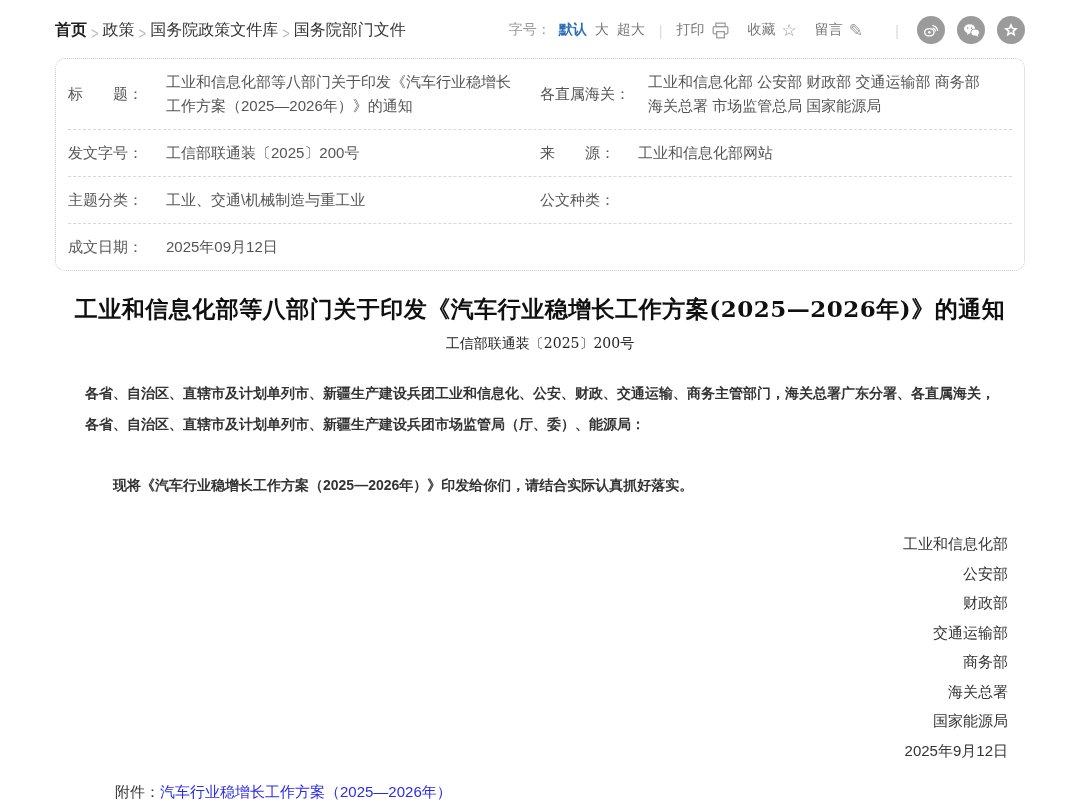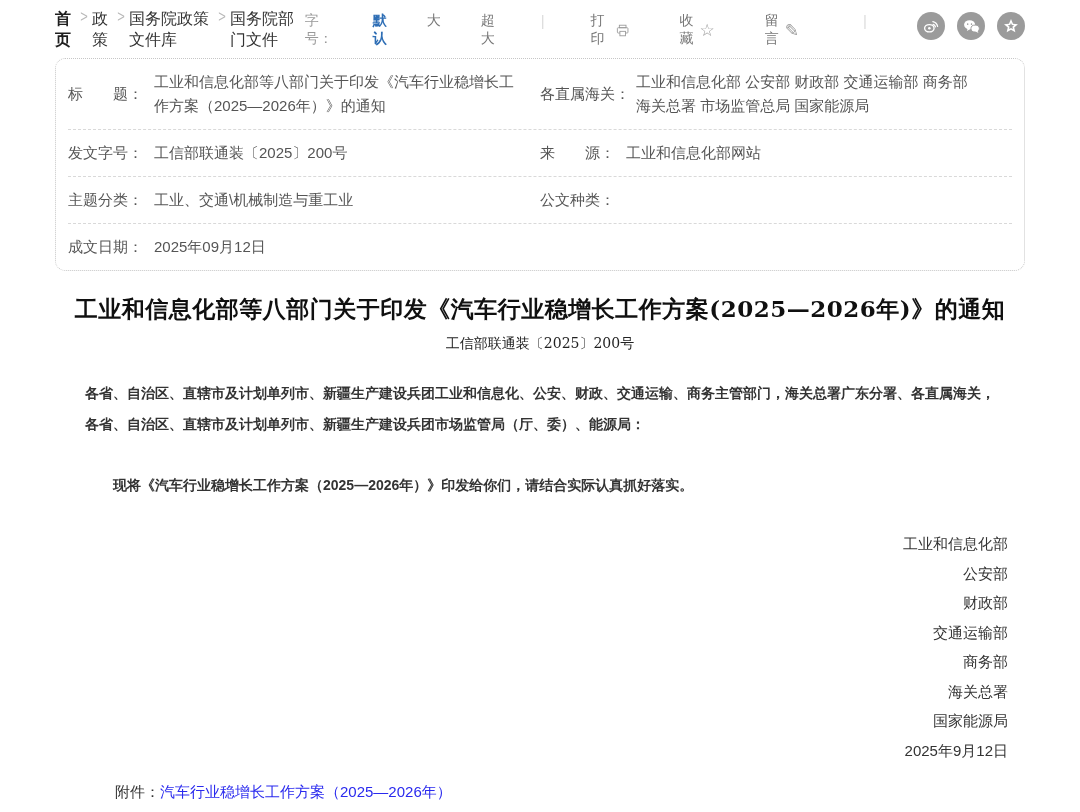--- a/index.html
+++ b/index.html
@@ -2,44 +2,44 @@
 <html><head>
 <meta charset="utf-8">
 <style>
   * { margin:0; padding:0; box-sizing:border-box; }
   html,body { width:1080px; height:812px; background:#ffffff; overflow:hidden; }
   body { font-family:"Liberation Sans","DejaVu Sans",sans-serif; color:#333; }
   .container { padding:0 55px; }
 
   
   .topbar { display:flex; justify-content:space-between; align-items:center; padding-top:16px; height:44px; }
-  .breadcrumb { display:flex; align-items:flex-start; gap:4px; font-size:16px; color:#333; }
+  .breadcrumb { display:flex; align-items:flex-end; gap:4px; font-size:16px; color:#333; }
   .bc-item { cursor:pointer; }
   .bc-home { font-weight:bold; color:#1f1f1f; }
   .bc-current { color:#333; }
   .bc-sep { color:#b8b8b8; font-size:13px; transform:scaleY(1.2); }
 
-  .tools { display:flex; font-size:14px; color:#888;gap:32px; }
+  .tools { display:flex; align-items:center; font-size:14px; color:#888; }
   .fz-label { color:#999; }
   .fz-opt { margin-left:8px; cursor:pointer; color:#777; }
   .fz-default { color:#2e6eb5; font-weight:bold; }
   .pipe { color:#dcdcdc; margin:0 14px; font-size:15px; }
   .tool-btn { display:inline-flex; align-items:center; gap:6px; color:#777; cursor:pointer; margin-right:18px; }
   .tool-btn:last-of-type { margin-right:0; }
   .glyph-icon { font-size:17px; color:#9a9a9a; line-height:1; }
   .share { display:flex; gap:12px; margin-left:4px; }
   .circle { width:28px; height:28px; border-radius:50%; background:#9b9b9b; display:flex; align-items:center; justify-content:center; cursor:pointer; }
 
   
   .meta-table { margin-top:14px; border:1px dotted #c6c6c6; border-radius:10px; padding:0 12px; }
   .meta-row { display:flex; border-bottom:1px dashed #d9d9d9; padding:11px 0; }
   .meta-row:last-child { border-bottom:none; }
   .meta-cell { display:flex; width:50%; align-items:center; }
   .meta-label { flex:0 0 80px; color:#555; font-size:15px; line-height:24px; white-space:nowrap; }
-  .meta-value { color:#555; font-size:15px; line-height:24px; margin-left:6px; flex:1; padding-right:26px; }
+  .meta-value { color:#555; font-size:15px; line-height:24px; margin-left:18px; flex:1; padding-right:26px; }
 
   
   .article-title { margin-top:23px; text-align:center; font-family:"DejaVu Serif","Liberation Serif",serif; font-weight:700; font-size:23px; color:#101010; letter-spacing:0.5px; }
   .doc-number { text-align:center; font-family:"DejaVu Serif","Liberation Serif",serif; font-size:14px; color:#222; margin-top:10px; }
   .body-text { margin:25px 25px 0 30px; font-size:14px; line-height:31px; color:#333;font-weight:bold; }
   .para-indent { text-indent:2em; margin-top:30px; }
   .signatures { margin-top:28px; text-align:right; padding-right:17px; font-size:15px; color:#333; }
   .sig-line { line-height:29.5px; }
   .attachment { margin:12px 25px 0 30px; text-indent:2em; font-size:15px; line-height:30px; color:#333; }
   .attachment a { color:#2a2aee; text-decoration:none; cursor:pointer; }

